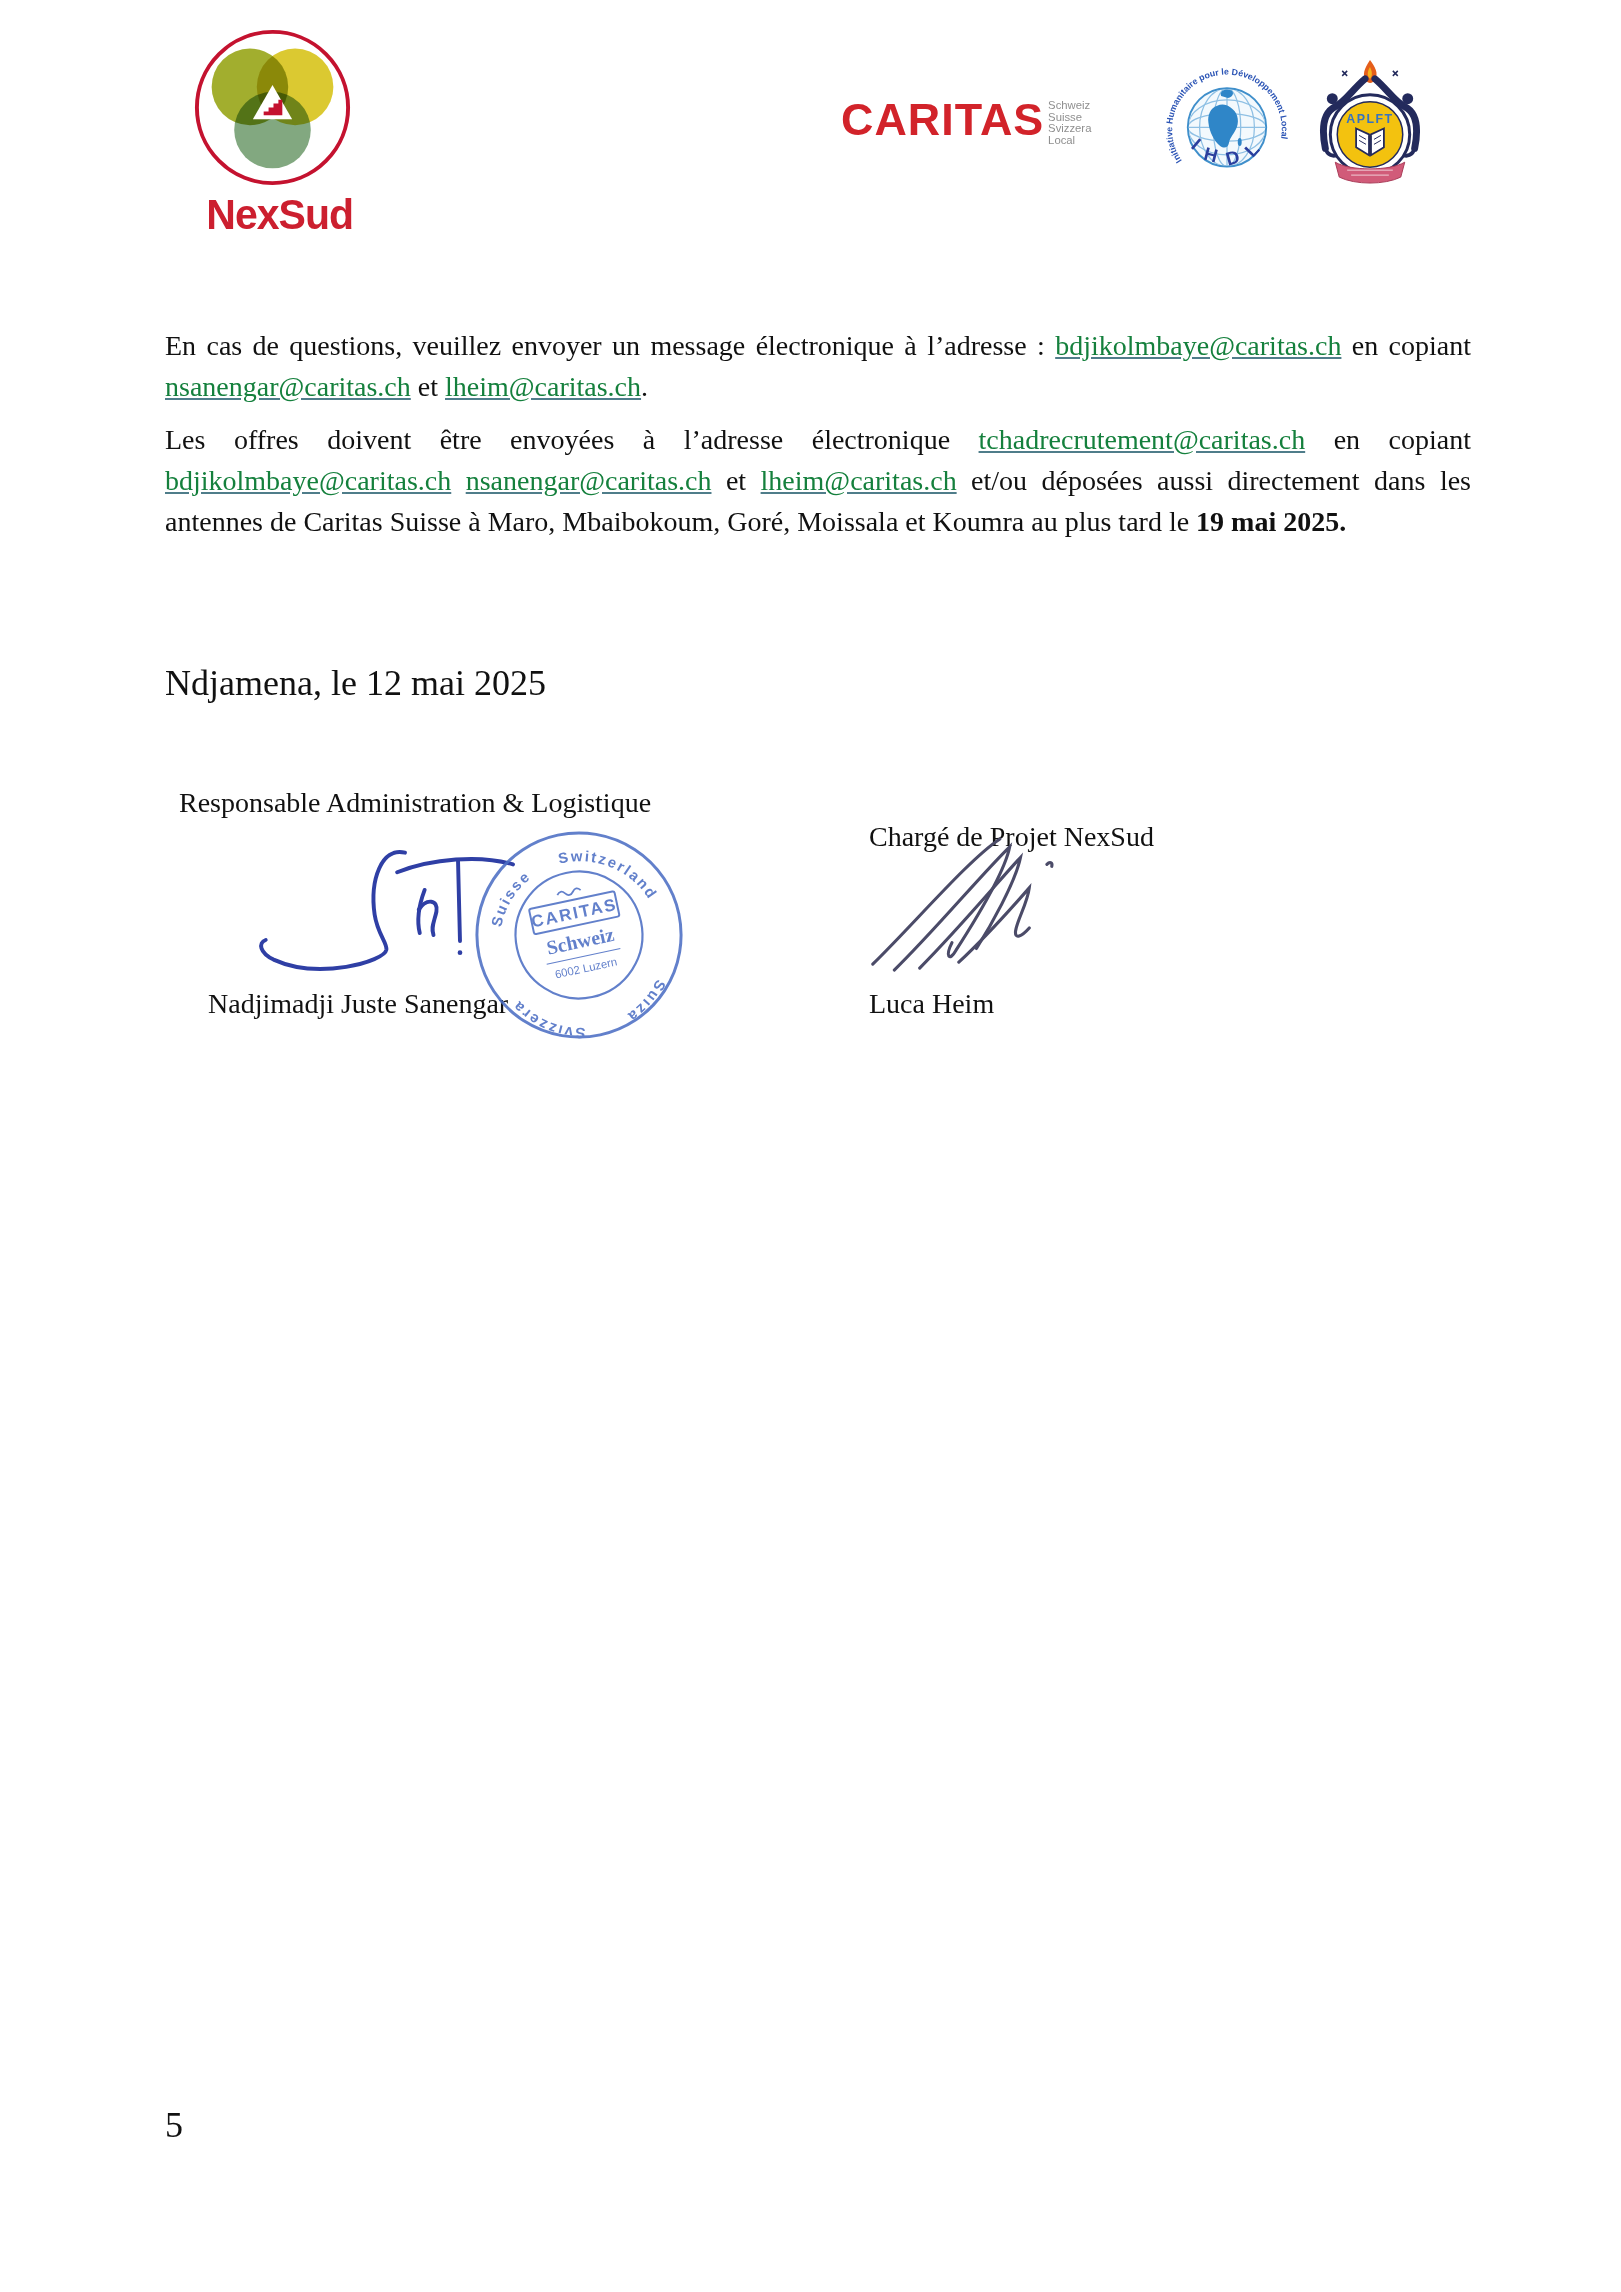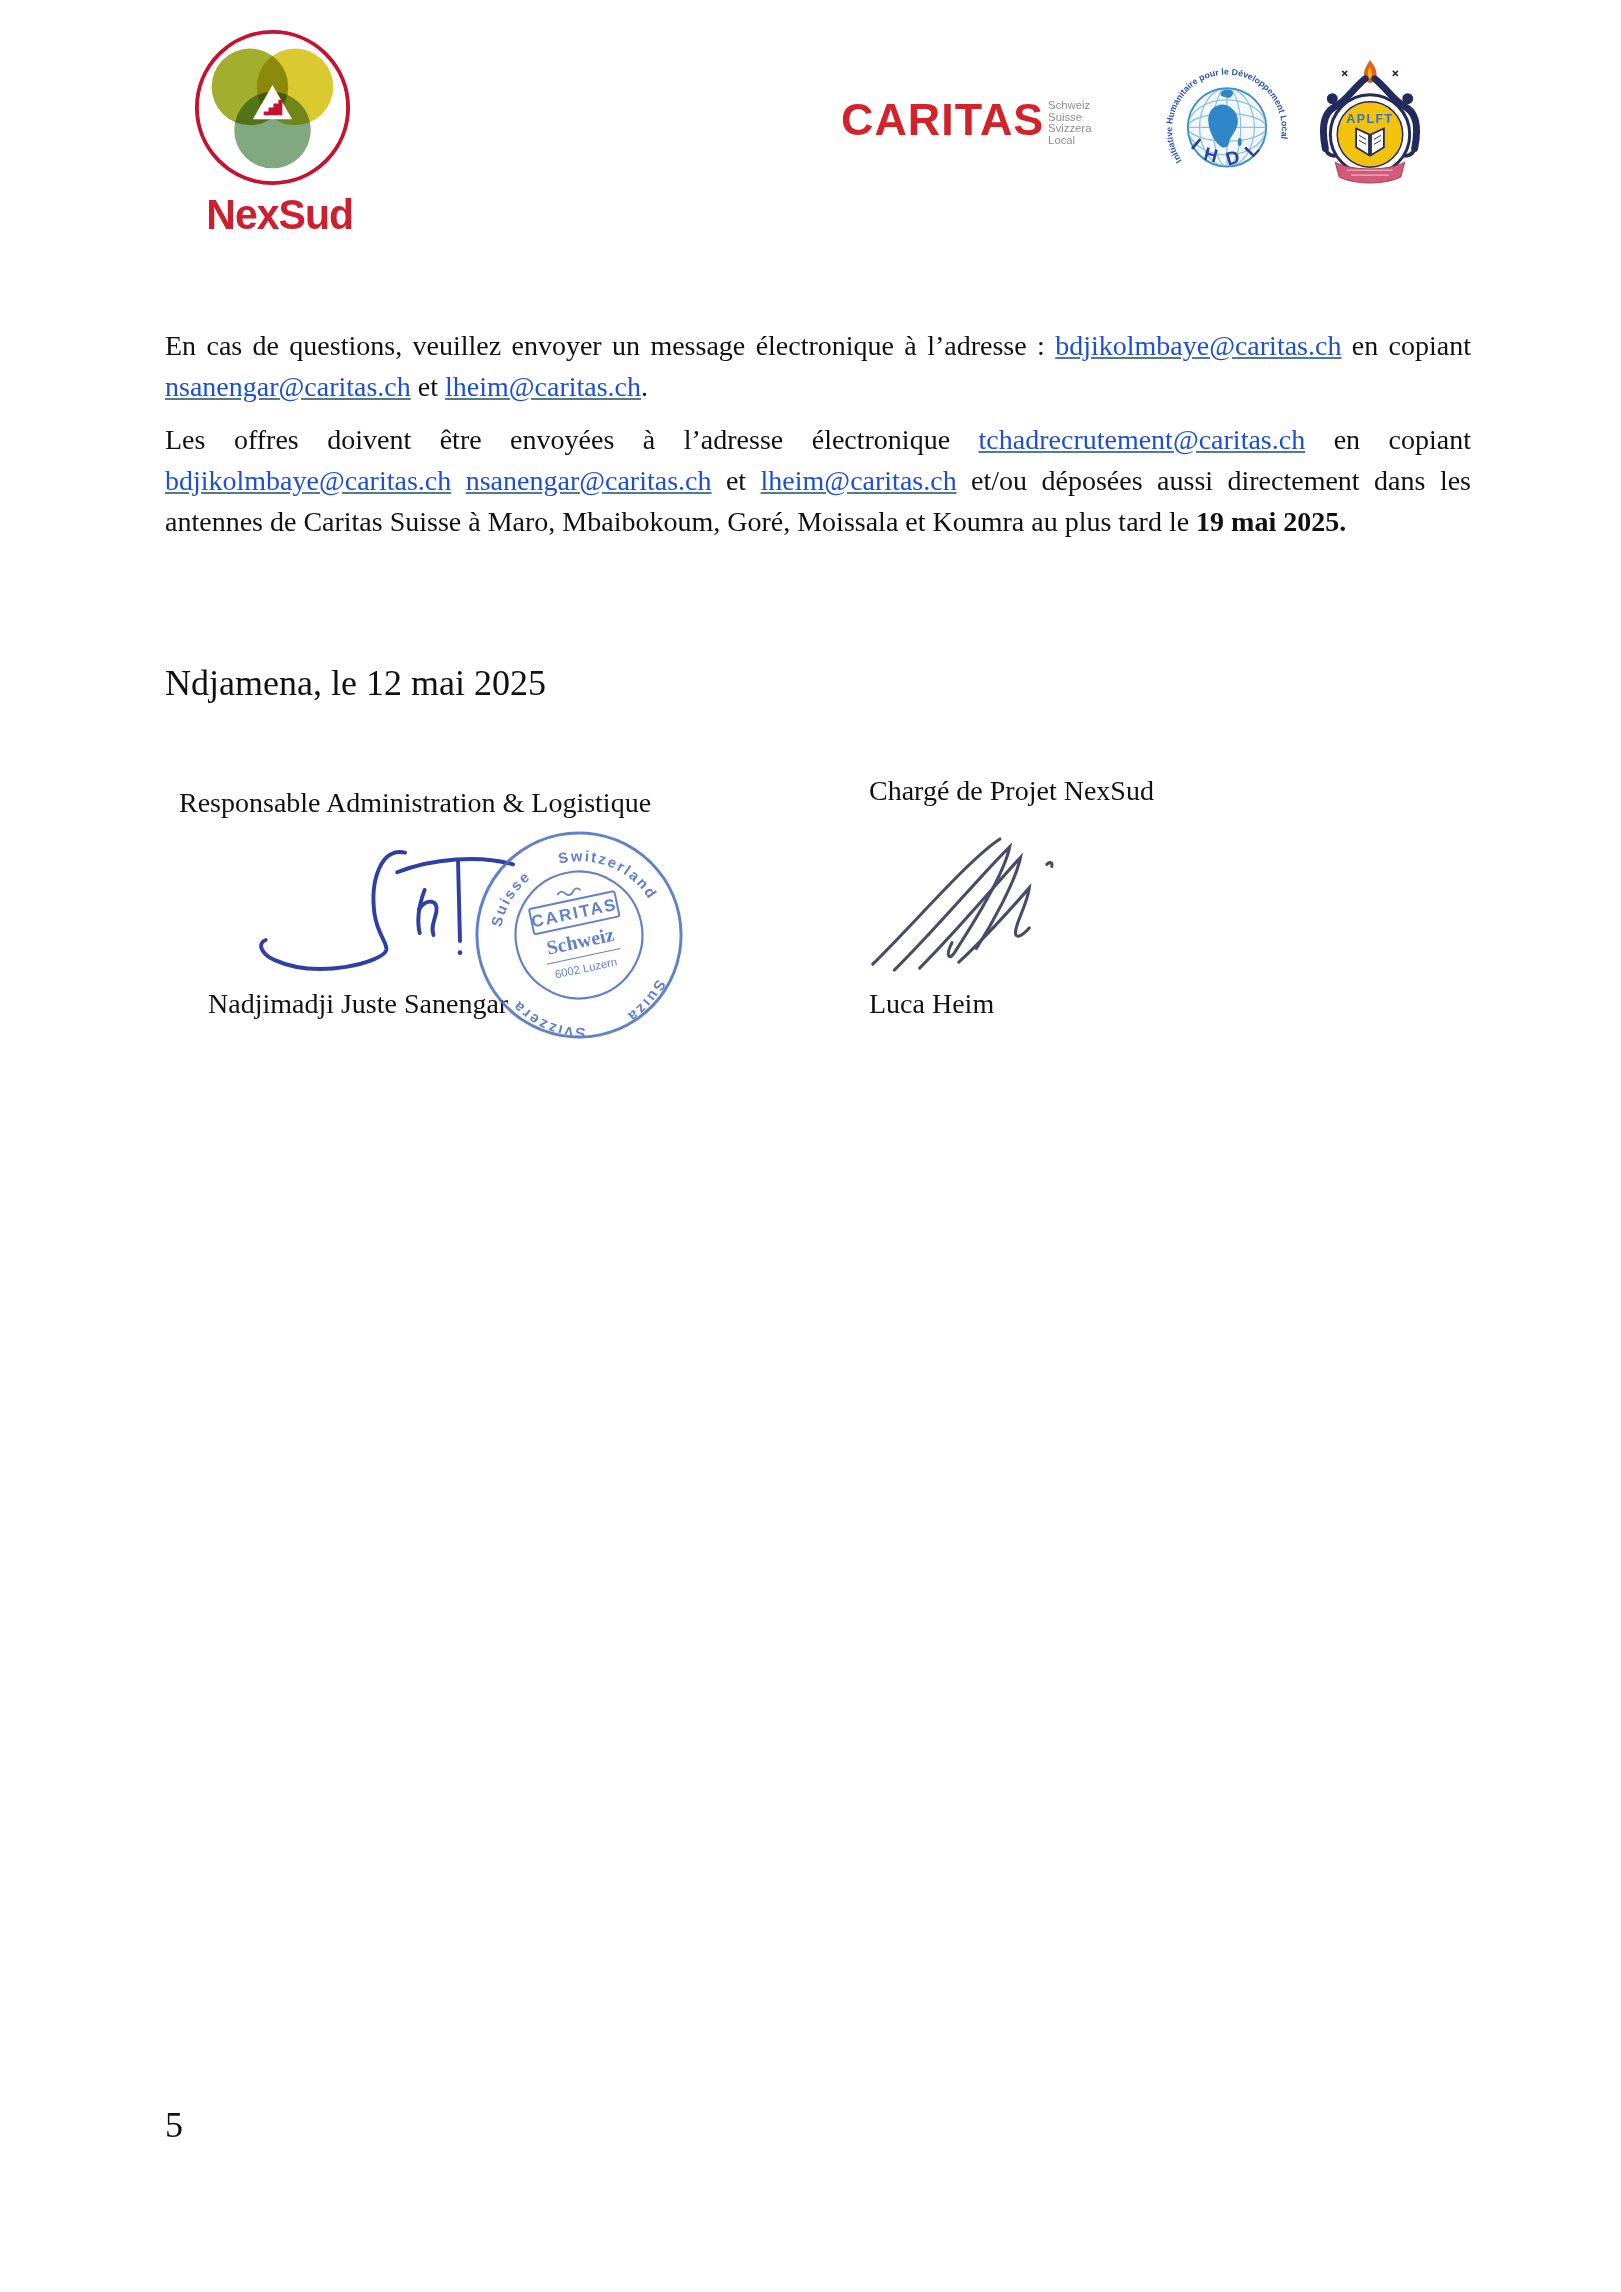--- a/index.html
+++ b/index.html
@@ -30,21 +30,21 @@
     font-size:11.3px;line-height:11.6px;color:#8f8f8f;
   }
   .ihdl{position:absolute;left:1166px;top:49px;}
   .aplft{position:absolute;left:1315px;top:57px;}
   
   .para{
     position:absolute;left:165px;width:1306px;
     font-size:28px;line-height:41px;text-align:justify;
   }
   .para a, .maillink{
-    color:#1d4ed8;text-decoration:underline;text-decoration-color:#4f7d8a;
+    color:#15803d;text-decoration:underline;text-decoration-color:#4f7d8a;
     cursor:pointer;
   }
   .bold{font-weight:700;}
   .nb{position:absolute;left:165px;width:1306px;font-size:28px;line-height:41px;font-weight:700;}
   .right-line{
     position:absolute;left:165px;width:1306px;
     padding-right:0;box-sizing:border-box;font-size:36px;line-height:41px;
   }
   .date-line{padding-right:43px;}
   .sig-title,.sig-name{position:absolute;font-size:28px;line-height:41px;white-space:nowrap;font-family:Liberation Serif, serif;}
@@ -135,21 +135,21 @@
   </div>
 
   <p class="para" style="top:297px"><span>En cas de questions, veuillez envoyer un message électronique à l’adresse : </span><span class="maillink">bdjikolmbaye@caritas.ch</span><span> en copiant </span><span class="maillink">nsanengar@caritas.ch</span><span> et </span><span class="maillink">lheim@caritas.ch</span><span>.</span></p>
 
   <p class="para" style="top:391px"><span>Les offres doivent être envoyées à l’adresse électronique </span><span class="maillink">tchadrecrutement@caritas.ch</span><span> en copiant </span><span class="maillink">bdjikolmbaye@caritas.ch</span><span> </span><span class="maillink">nsanengar@caritas.ch</span><span> et </span><span class="maillink">lheim@caritas.ch</span><span>  et/ou déposées aussi directement dans les antennes de Caritas Suisse à Maro, Mbaibokoum, Goré,  Moissala et Koumra  au plus tard le </span><span class="bold">19 mai 2025.</span></p>
 
 
   <div class="right-line date-line" style="top:663px">Ndjamena, le 12 mai 2025</div>
 
   <div class="sig-title" style="left:179px;top:782px">Responsable Administration &amp; Logistique</div>
-  <div class="sig-title" style="left:869px;top:770px">Chargé de Projet NexSud</div>
+  <div class="sig-title" style="left:869px;top:816px">Chargé de Projet NexSud</div>
 
   <svg class="sig-img" style="left:250px;top:831px" width="314" height="162" viewBox="0 0 320 165">
     <g fill="none" stroke="#2f3fa5" stroke-width="4" stroke-linecap="round">
       <path d="M158,22 C134,16 122,50 127,85 C130,105 140,114 139,121 C137,133 70,152 24,131 C10,124 8,114 16,111"></path>
       <path d="M178,60 C172,76 170,92 173,104"></path>
       <path d="M172,80 C180,68 192,70 190,82 C188,92 184,98 187,106"></path>
       <path d="M150,42 C185,28 235,24 268,34"></path>
       <path d="M212,30 L214,112"></path>
       <circle cx="214" cy="124" r="2.4" fill="#2f3fa5" stroke="none"></circle>
     </g>

